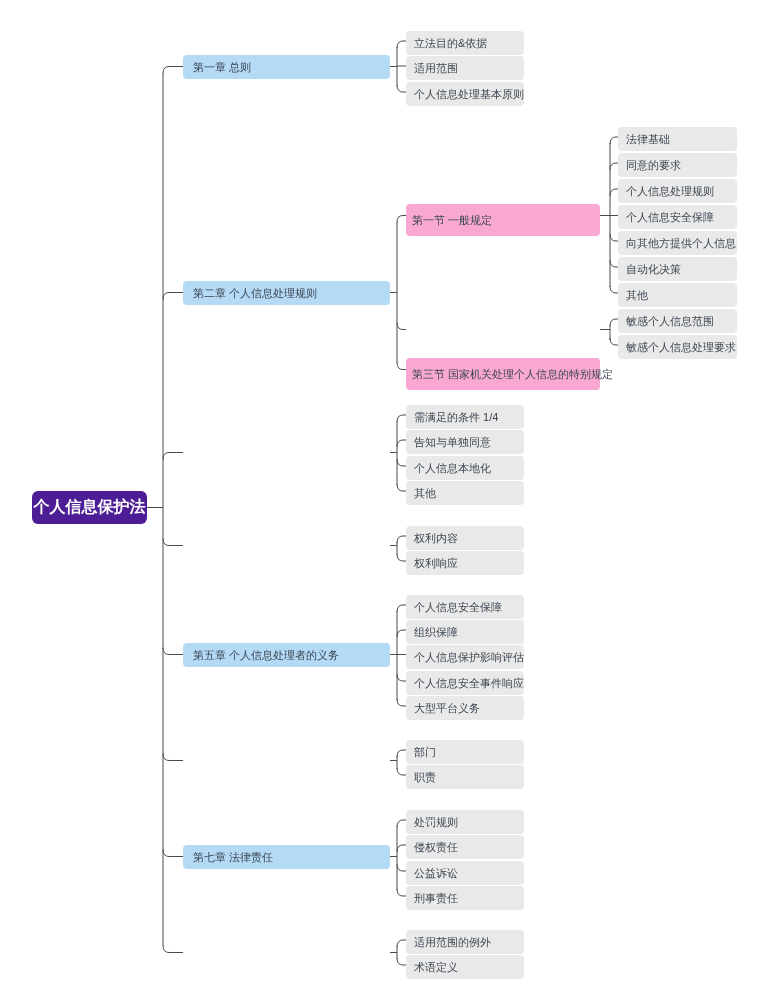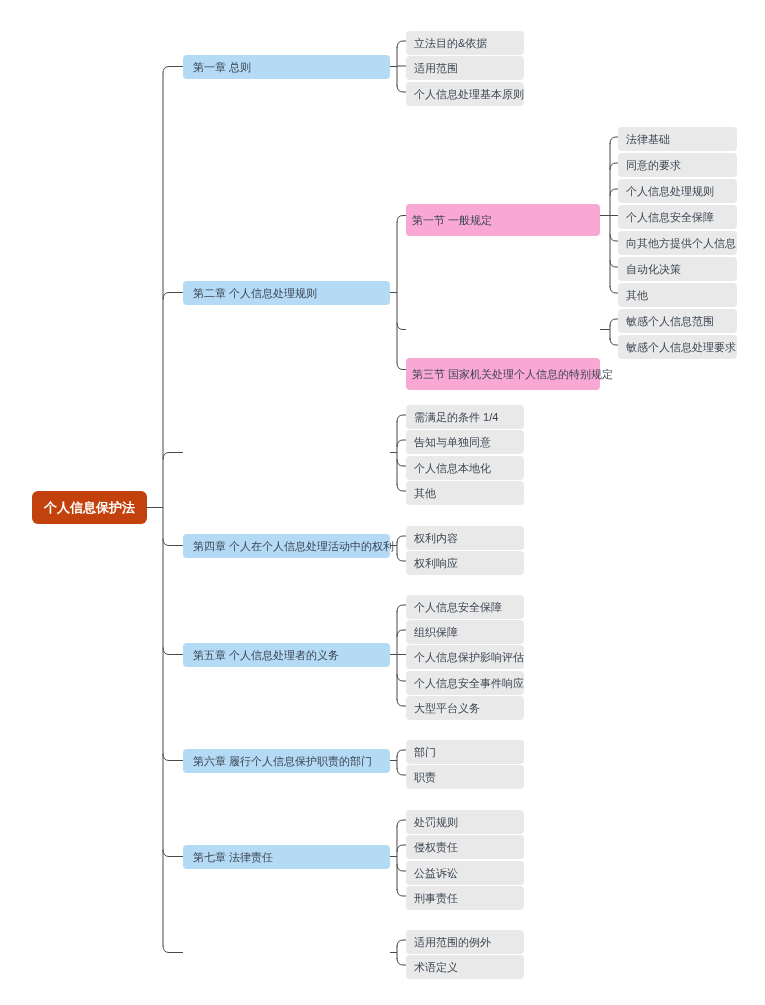--- a/index.html
+++ b/index.html
@@ -15,24 +15,24 @@
     position:absolute;
     box-sizing:border-box;
     display:flex;
     align-items:center;
     white-space:nowrap;
     color:#3b4551;
     cursor:default;
   }
   .root{
     left:32px;top:491px;width:115px;height:33px;
-    background:#c2410c;
+    background:#4c1d95;
     color:#ffffff;
     font-weight:bold;
-    font-size:13px;
+    font-size:16px;
     justify-content:center;
     border-radius:6px;
   }
   .chapter{
     left:183px;width:207px;height:23px;
     background:#b5daf6;
     font-size:11px;
     padding:12px 10px;
     border-radius:4px;
   }
@@ -112,23 +112,21 @@
       M397 889 Q397 896 403 896 H406
       M390 952.5 H397 M397 946 V959
       M397 947 Q397 940 403 940 H406
       M397 958 Q397 965 403 965 H406"></path>
   </svg>
 
   <div class="node root">个人信息保护法</div>
 
   <div class="node chapter" style="top:55px">第一章 总则</div>
   <div class="node chapter" style="top:281px">第二章 个人信息处理规则</div>
-  <div class="node chapter" style="top:534px">第四章 个人在个人信息处理活动中的权利</div>
   <div class="node chapter" style="top:643px">第五章 个人信息处理者的义务</div>
-  <div class="node chapter" style="top:749px">第六章 履行个人信息保护职责的部门</div>
   <div class="node chapter" style="top:845px">第七章 法律责任</div>
 
   <div class="node leaf leaf-a" style="top:31px">立法目的&amp;依据</div>
   <div class="node leaf leaf-a" style="top:56px">适用范围</div>
   <div class="node leaf leaf-a" style="top:82px">个人信息处理基本原则</div>
 
   <div class="node section" style="top:204px">第一节 一般规定</div>
   <div class="node section" style="top:358px">第三节 国家机关处理个人信息的特别规定</div>
 
   <div class="node leaf leaf-b" style="top:127px">法律基础</div>

